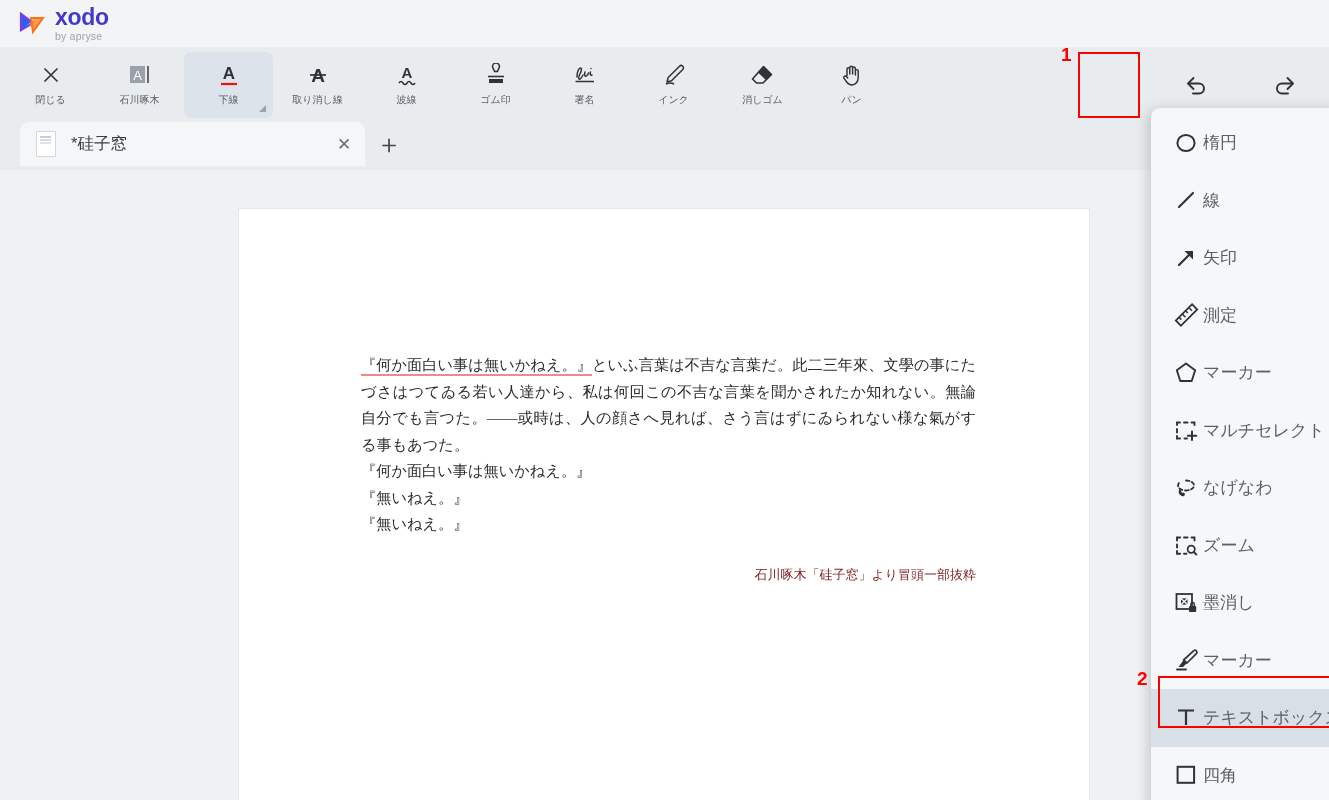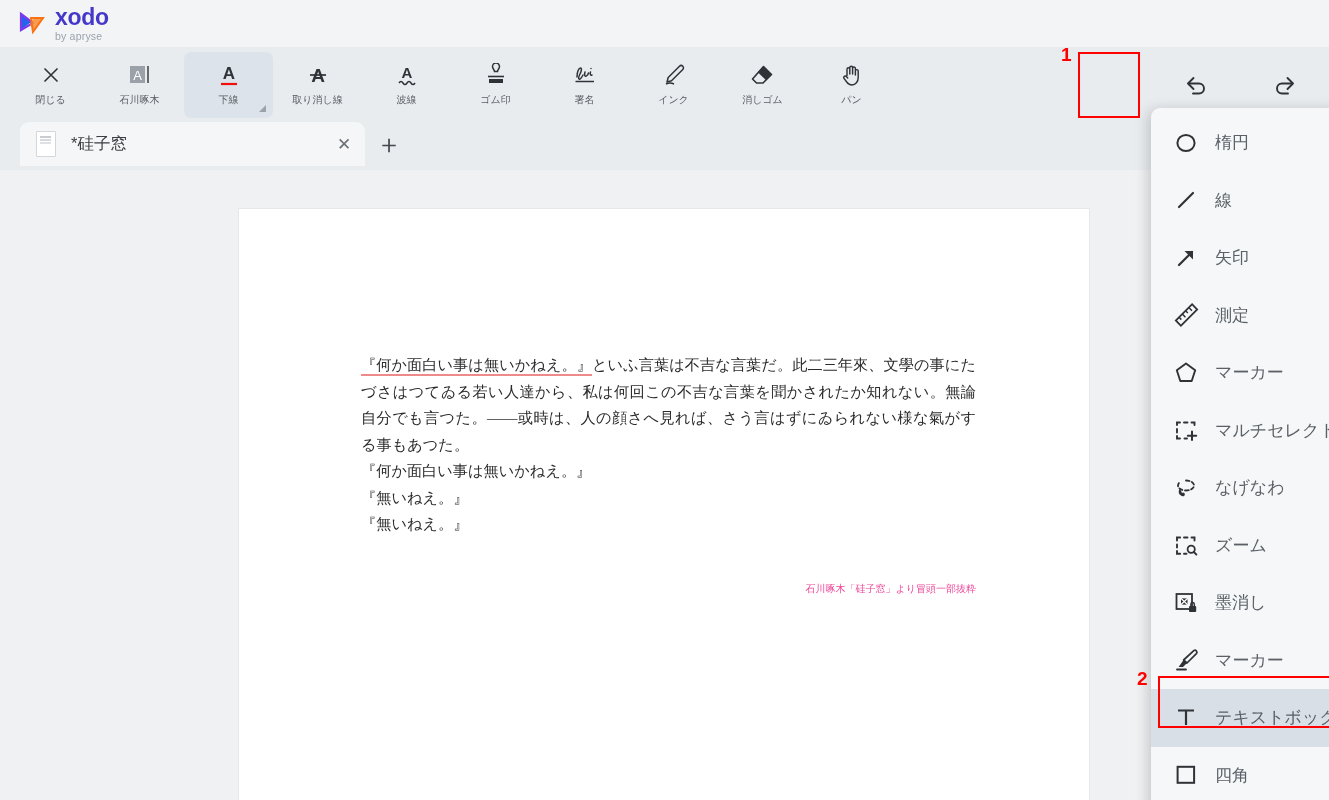--- a/index.html
+++ b/index.html
@@ -184,24 +184,24 @@
   }
   .underlined {
     border-bottom: 2px solid #f08a8a;
     padding-bottom: 1px;
   }
   .doc-line {
     font-family: "Liberation Serif", "DejaVu Serif", serif;
     font-size: 15.2px; line-height: 26.5px; color: #2b2b2b;
   }
   .doc-attrib {
-    margin-top: 38px;
+    margin-top: 24px;
     text-align: right;
     font-family: "Liberation Serif", "DejaVu Serif", serif;
-    font-size: 10px; color: #ec4899;
+    font-size: 13px; color: #7f1d1d;
   }
 
   
   .menu {
     position: absolute;
     left: 1151px; top: 108px;
     width: 190px;
     background: #f5f7f8;
     border-radius: 9px 0 0 9px;
     box-shadow: -3px 2px 14px rgba(0,0,0,0.18);
@@ -215,21 +215,21 @@
     padding-left: 20px;
     cursor: pointer;
   }
   .menu-item.active { background: #d9dfe6; }
   .mi-icon {
     width: 30px; height: 28px; flex-shrink: 0;
     display: flex; align-items: center; justify-content: center;
     color: #2f3337;
   }
   .mi-label {
-    margin-left: 14px;
+    margin-left: 2px;
     font-size: 17px; color: #5a6066;
     white-space: nowrap;
   }
   svg { display: block; }
 </style>
 </head>
 <body>
 
 <div id="app">
 

